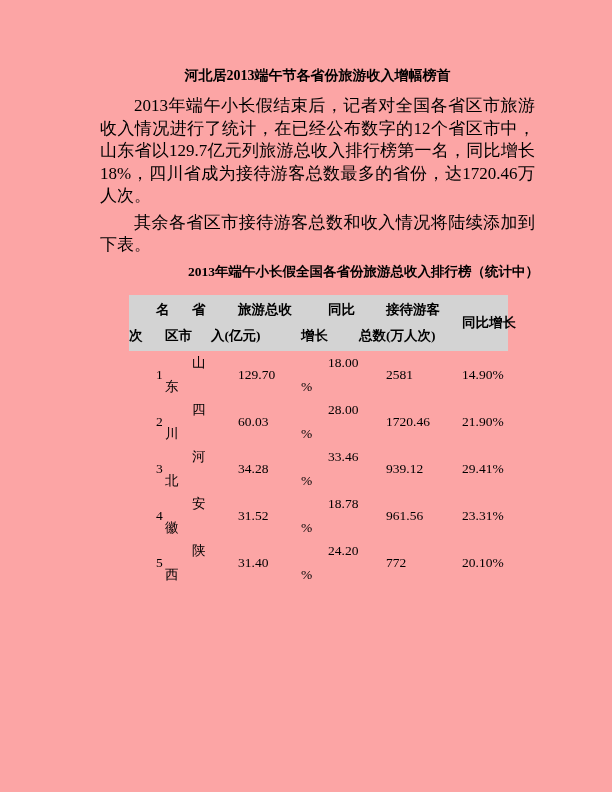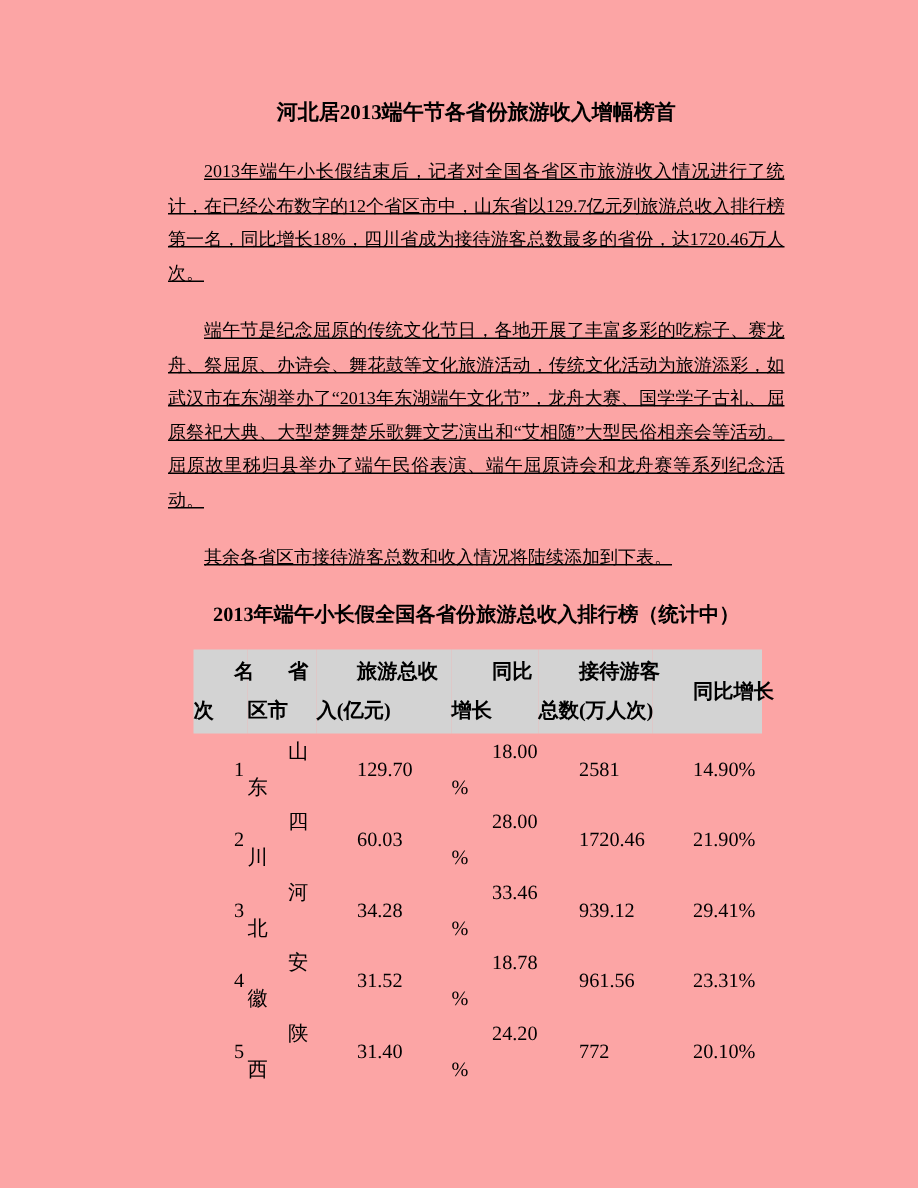--- a/index.html
+++ b/index.html
@@ -7,26 +7,26 @@
     position:relative; width:612px; height:792px; background:#fca5a5;
     font-family:"Liberation Serif","DejaVu Serif",serif; color:#000000;
     overflow:hidden; margin:0 auto;padding-left:11px;
   }
   .content { padding:64px 84px 0 85px; }
   .doc-title {
     font-size:14px; font-weight:bold; text-align:center;
     line-height:23px; margin:0 0 8px 0;
   }
   .para {
-    font-size:12px; line-height:22.5px; text-align:justify;
-    text-indent:2em; margin:16px;text-decoration:underline;
+    font-size:17px; line-height:22.5px; text-align:justify;
+    text-indent:2em; margin:4px;
   }
   .hyperlink { color:#0000ee; text-decoration:underline; cursor:pointer; }
   .table-caption {
-    font-size:13.5px; font-weight:bold; text-align:center;
+    font-size:13.5px; font-weight:bold; text-align:right;
     line-height:22.5px; margin:0;
   }
   table.rank-table {
     border-collapse:collapse; table-layout:fixed; width:379px;
     margin:12px 0 0 33px; border:none;
   }
   .rank-table th, .rank-table td {
     white-space:pre; text-indent:2em; padding:0; border:none;
     font-size:13.5px; text-align:left; vertical-align:middle; overflow:visible;
   }
@@ -39,21 +39,20 @@
 <body>
 
 <div class="page">
   <div class="content">
 
     <h1 class="doc-title">河北居2013端午节各省份旅游收入增幅榜首</h1>
 
     <p class="para"><span>2013年端午小长假结束后，记者对全国各省区市旅游收入情况进行了统计，在已经公布数字的12个省区市中，山东省以129.7亿元列旅游总收入排行榜第一名，同比增长18%，四川省成为接待游客总数最多的省份，达1720.46万人次。</span></p>
 
 
-    <p class="para"><span>端午节是纪念屈原的传统文化节日，各地开展了丰富多彩的吃粽子、赛龙舟、祭屈原、办诗会、舞花鼓等文化旅游活动，传统文化活动为旅游添彩，如武汉市在东湖举办了“2013年东湖端午文化节”，龙舟大赛、国学学子古礼、屈原祭祀大典、大型楚舞楚乐歌舞文艺演出和“艾相随”大型民俗相亲会等活动。屈原故里秭归县举办了端午民俗表演、端午屈原诗会和龙舟赛等系列纪念活动。</span></p>
 
     <p class="para"><span>其余各省区市接待游客总数和收入情况将陆续添加到下表。</span></p>
 
     <div class="table-caption">2013年端午小长假全国各省份旅游总收入排行榜（统计中）</div>
 
     <table class="rank-table">
       <colgroup>
         <col style="width:36px">
           <col style="width:46px">
           <col style="width:90px">

